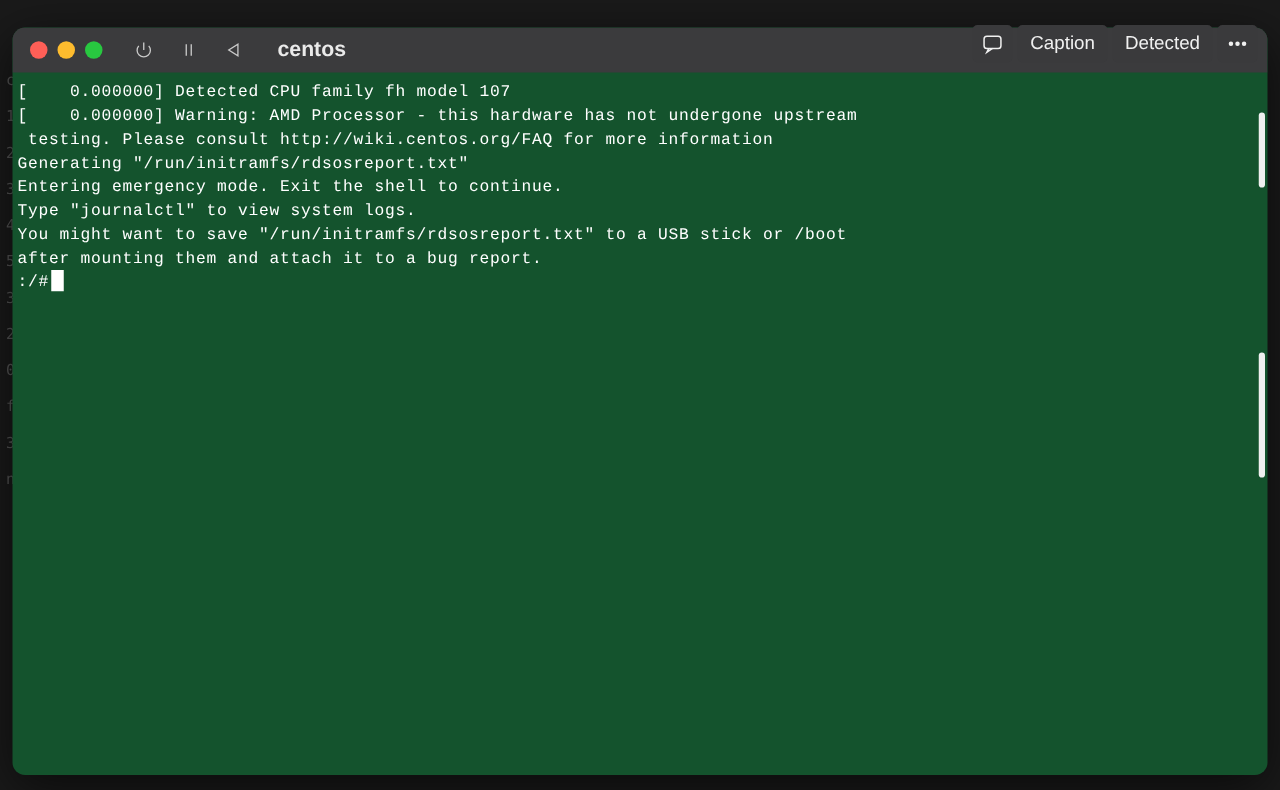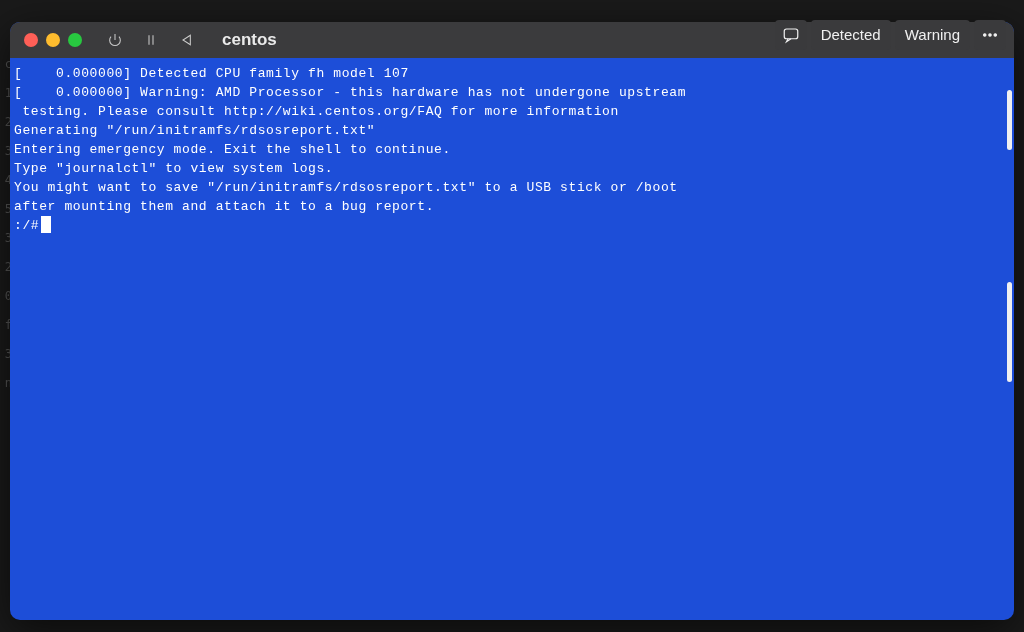--- a/index.html
+++ b/index.html
@@ -62,21 +62,21 @@
   .ovbtn.icon { width: 20px; padding: 5px 6px; }
   .ovbtn svg { width: 18px; height: 18px; stroke: #f0f0f0; fill: none; stroke-width: 1.6; }
 
   
   .panel {
     position: absolute;
     left: 10px;
     top: 22px;
     width: 1004px;
     height: 598px;
-    background: #1d4ed8;
+    background: #14532d;
     border-radius: 10px;
     box-shadow: 0 10px 40px rgba(0,0,0,0.6);
     overflow: hidden;
     z-index: 20;
   }
 
   .titlebar {
     height: 36px;
     background: #3b3b3d;
     display: flex;
@@ -184,24 +184,24 @@
   </div>
 
 <div class="overlay-buttons">
   <div class="ovbtn icon">
     <svg viewBox="0 0 24 24">
         <rect x="3" y="4" width="18" height="13" rx="3"></rect>
         <path d="M8 17l-2 4 6-4"></path>
       </svg>
   </div>
   <div class="ovbtn">
+    <span>Caption</span>
+  </div>
+  <div class="ovbtn">
     <span>Detected</span>
-  </div>
-  <div class="ovbtn">
-    <span>Warning</span>
   </div>
   <div class="ovbtn icon">
     <svg viewBox="0 0 24 24">
         <circle cx="5" cy="12" r="1.6" fill="#f0f0f0"></circle>
         <circle cx="12" cy="12" r="1.6" fill="#f0f0f0"></circle>
         <circle cx="19" cy="12" r="1.6" fill="#f0f0f0"></circle>
       </svg>
   </div>
 </div>
 

